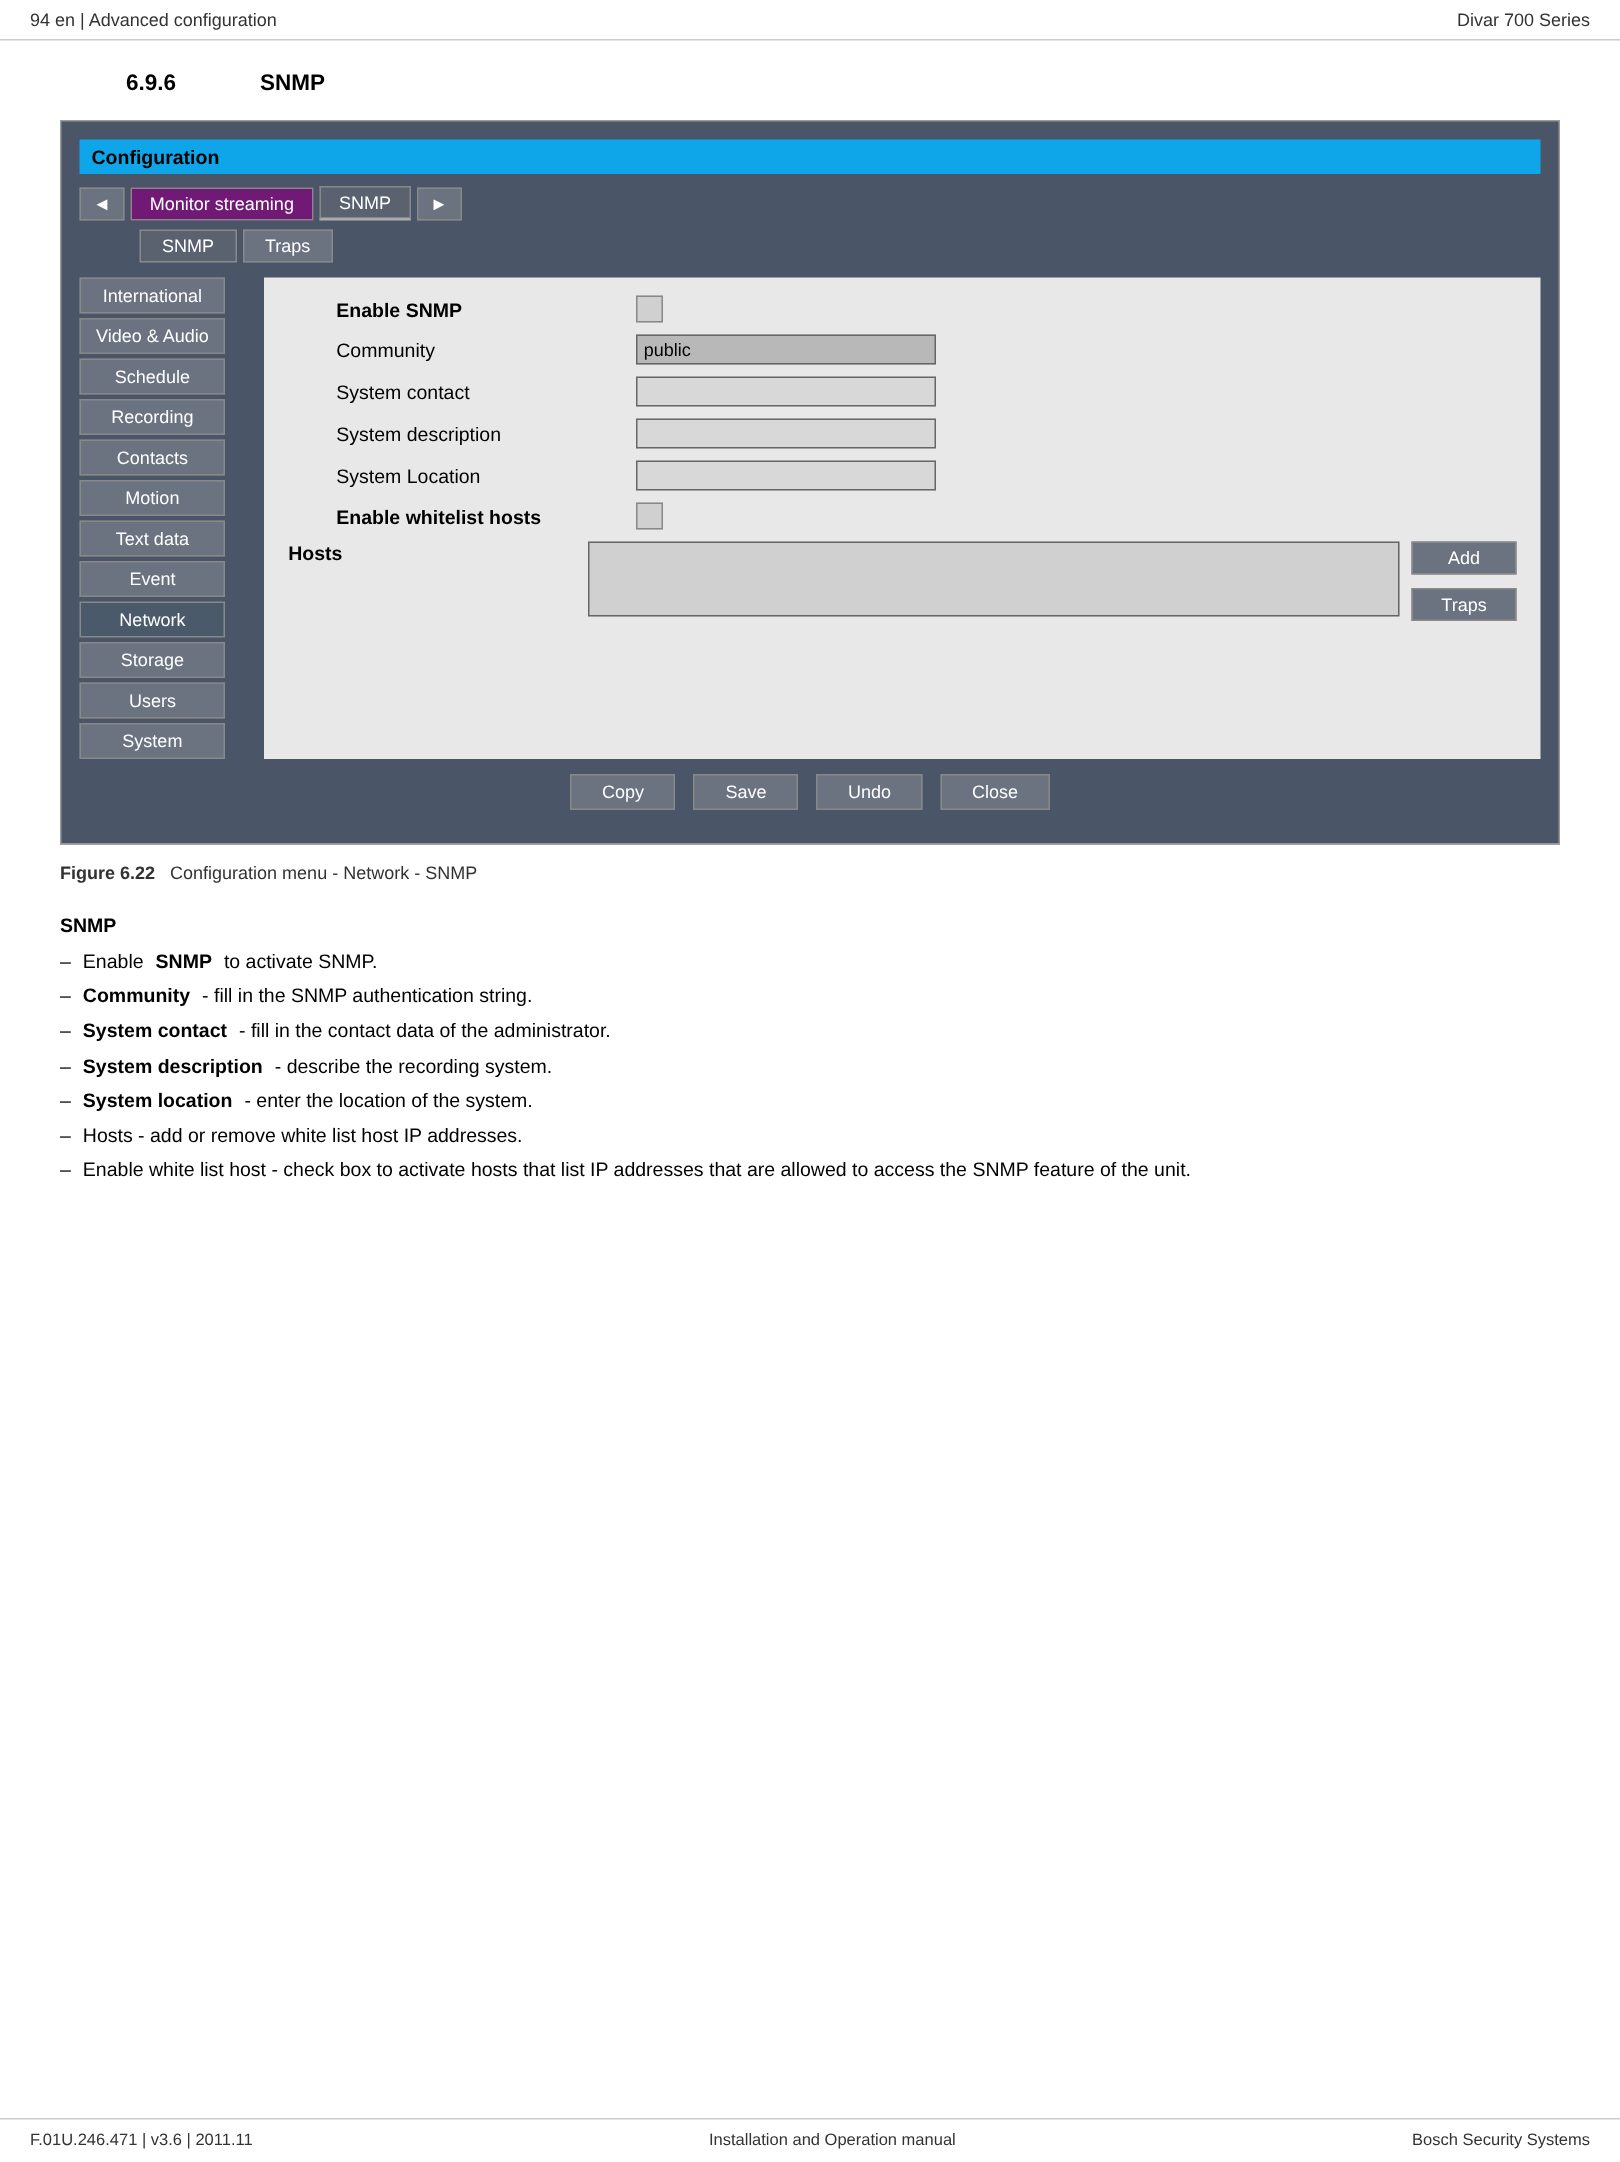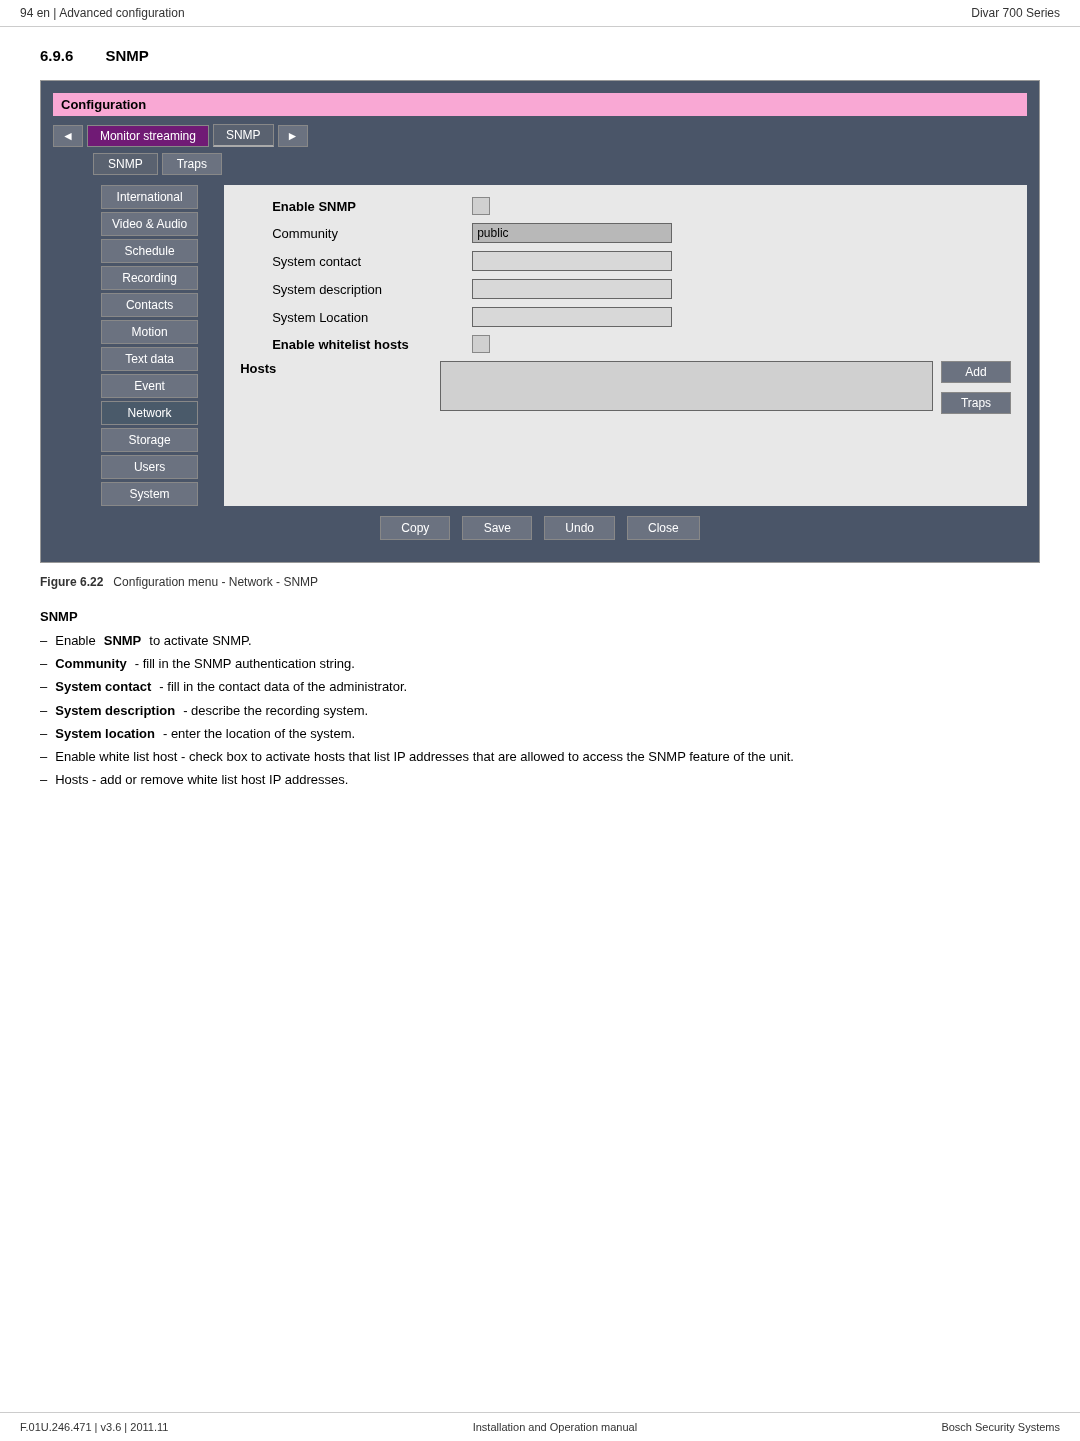--- a/index.html
+++ b/index.html
@@ -25,23 +25,24 @@
     }
 
     
     .main-content {
       padding: 20px 40px;
     }
 
     
     .section-heading {
       display: flex;
-      gap: 32px;
+      gap: 56px;
       margin-bottom: 16px;
       align-items: flex-end;
+      margin-left: 44px;
     }
     .section-number {
       font-size: 15px;
       font-weight: bold;
     }
     .section-title {
       font-size: 15px;
       font-weight: bold;
     }
 
@@ -115,21 +116,20 @@
       gap: 0;
     }
 
     
     .sidebar-nav {
       display: flex;
       flex-direction: column;
       gap: 3px;
       min-width: 120px;
       padding-right: 26px;
-      margin-left: 48px;
     }
     .sidebar-nav-item {
       background: #6b7280;
       border: 1px solid #888;
       color: #fff;
       padding: 4px 10px;
       cursor: pointer;
       font-size: 12px;
       text-align: center;
     }
@@ -290,21 +290,21 @@
 
 <div class="main-content">
 
   <div class="section-heading">
     <span class="section-number">6.9.6</span>
     <span class="section-title">SNMP</span>
   </div>
 
   <div class="config-box">
 
-    <div style="background:#f9a8d4; padding:4px 8px; font-weight:bold; font-size:13px; margin-bottom:8px;">
+    <div style="background:#0ea5e9; padding:4px 8px; font-weight:bold; font-size:13px; margin-bottom:8px;">
       <span>Configuration</span>
     </div>
 
     <div class="tab-row">
       <button class="tab-back-btn">◄</button>
       <button class="tab-item">
         <span>Monitor streaming</span>
       </button>
       <button class="tab-item active">
         <span>SNMP</span>
@@ -418,22 +418,22 @@
   </div>
 
   <div class="desc-section">
     <div class="desc-title">SNMP</div>
     <ul class="desc-list">
       <li>Enable <strong>SNMP</strong> to activate SNMP.</li>
       <li><strong>Community</strong> - fill in the SNMP authentication string.</li>
       <li><strong>System contact</strong> - fill in the contact data of the administrator.</li>
       <li><strong>System description</strong> - describe the recording system.</li>
       <li><strong>System location</strong> - enter the location of the system.</li>
+      <li>Hosts - add or remove white list host IP addresses.</li>
       <li>Enable white list host - check box to activate hosts that list IP addresses that are allowed to access the SNMP feature of the unit.</li>
-      <li>Hosts - add or remove white list host IP addresses.</li>
     </ul>
   </div>
 
 </div>
 
 <div class="footer">
   <span>F.01U.246.471 | v3.6 | 2011.11</span>
   <span>Installation and Operation manual</span>
   <span>Bosch Security Systems</span>
 </div>

